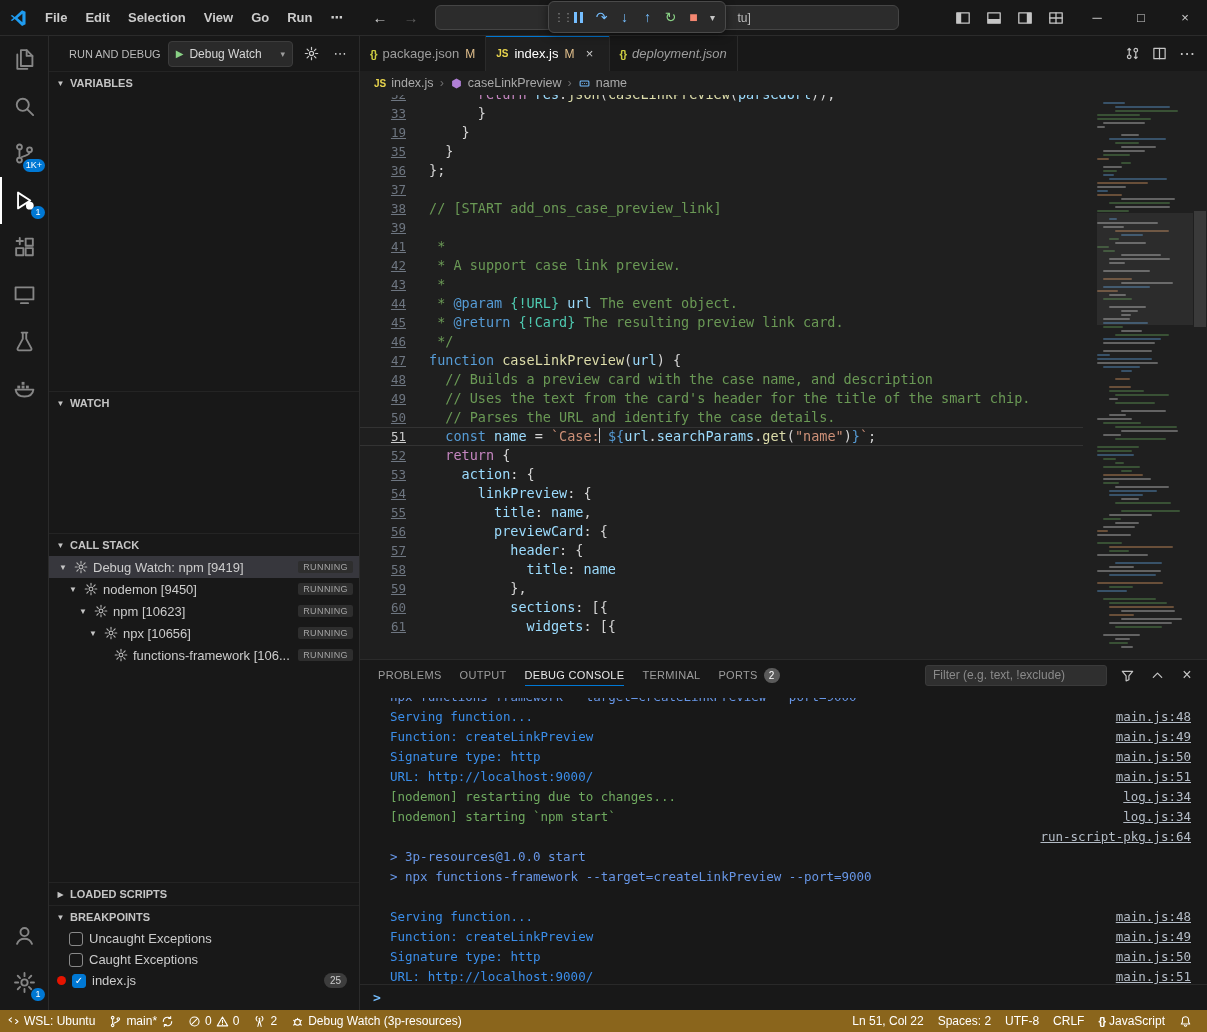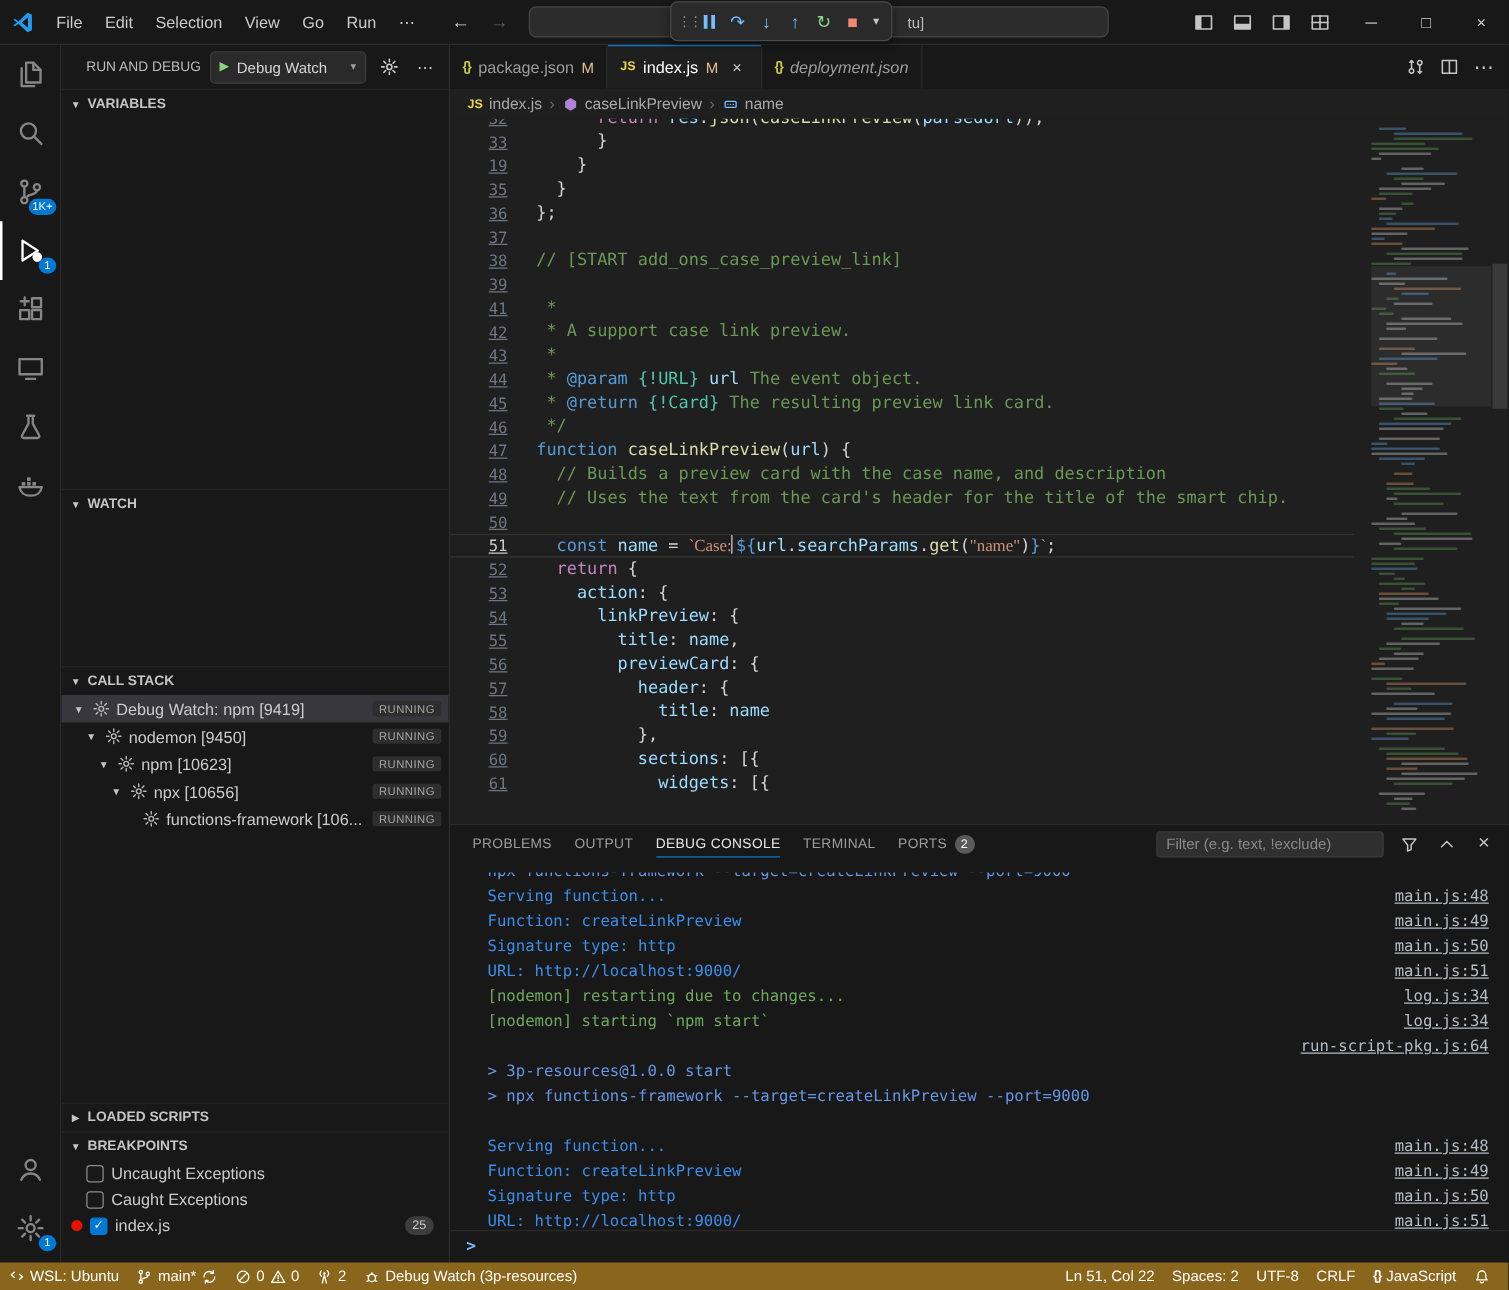--- a/index.html
+++ b/index.html
@@ -2,21 +2,21 @@
 <html style="--accent: #0078d4; --status-bg: #8a651c; --run-green: #89d185; --stop-red: #f48771; --step-blue: #75beff; --mod: #e2c08d; --bp-red: #e51400; --con-blue: #3b8eea; --con-npm: #6796e6; --con-green: #6fa95f; --con-link: #b4bcc6; --tok-pl: #d4d4d4; --tok-kw: #569cd6; --tok-ct: #c586c0; --tok-fn: #dcdcaa; --tok-vr: #9cdcfe; --tok-st: #ce9178; --tok-cm: #6a9955; --tok-ty: #4ec9b0;"><head>
 <meta charset="utf-8">
 <style>
   html,body{margin:0;padding:0;background:#000;}
   body{width:1207px;height:1032px;overflow:hidden;font-family:"Liberation Sans","DejaVu Sans",sans-serif;-webkit-font-smoothing:antialiased;}
   .app{width:1207px;height:1032px;display:flex;flex-direction:column;background:#1f1f1f;overflow:hidden;}
 
   
   .titlebar{height:35px;flex:0 0 35px;display:flex;align-items:center;background:#181818;border-bottom:1px solid #2b2b2b;font-size:13px;color:#cccccc;}
   .logo{width:36px;display:flex;justify-content:center;align-items:center;}
-  .menus{display:flex;height:100%;align-items:center;}
+  .menus{display:flex;height:100%;align-items:center;font-weight:bold;}
   .menu-item{padding:0 9px;height:22px;display:flex;align-items:center;border-radius:5px;cursor:pointer;white-space:nowrap;}
   .nav{display:flex;gap:16px;margin:0 16px 0 20px;font-size:15px;color:#cfcfcf;}
   .nav .dim{color:#5f5f5f;}
   .cmd-center{position:relative;width:462px;height:23px;background:#2c2c2c;border:1px solid #454545;border-radius:6px;display:flex;align-items:center;}
   .cmd-tail{position:absolute;left:302px;font-size:12px;color:#bbbbbb;}
   .dbg-toolbar{position:absolute;left:112px;top:-5px;height:30px;background:#2a2a2a;border:1px solid #4a4a4a;border-radius:6px;box-shadow:0 2px 8px rgba(0,0,0,.5);display:flex;align-items:center;padding:0 5px;gap:1px;z-index:5;}
   .grip{color:#8a8a8a;font-size:11px;letter-spacing:-2px;width:13px;text-align:center;cursor:grab;}
   .dbg-btn{width:22px;height:24px;display:flex;align-items:center;justify-content:center;font-size:14px;border-radius:4px;cursor:pointer;}
   .dbg-blue{color:var(--step-blue);} .dbg-green{color:var(--run-green);} .dbg-red{color:var(--stop-red);}
   .pausebars{display:flex;gap:3px;} .pausebars i{width:3px;height:11px;background:var(--step-blue);}
@@ -80,21 +80,21 @@
   .crumb svg{width:13px;height:13px;}
   .crumb-sep{color:#6e6e6e;}
   .code-wrap{flex:0 0 564px;position:relative;overflow:hidden;background:#1f1f1f;}
   .code-scroll{position:absolute;top:-10px;left:0;right:124px;}
   .c-row{display:flex;height:19px;line-height:19px;font-family:"DejaVu Sans Mono",monospace;font-size:13.5px;white-space:pre;}
   .c-num{flex:0 0 46px;text-align:right;color:#6e7681;padding-right:23px;font-size:12.5px;cursor:pointer;text-decoration:underline;}
   .c-row.current{box-shadow:inset 0 1px 0 #333333,inset 0 -1px 0 #333333;}
   .c-row.current .c-num{color:#cccccc;}
   .caret{display:inline-block;width:1.5px;height:15px;background:#d0d0d0;vertical-align:-2px;margin:0 -0.75px;}
   .tk-pl{color:var(--tok-pl);} .tk-kw{color:var(--tok-kw);} .tk-ct{color:var(--tok-ct);}
-  .tk-fn{color:var(--tok-fn);} .tk-vr{color:var(--tok-vr);} .tk-st{color:var(--tok-st);font-family:Liberation Serif, serif;}
+  .tk-fn{color:var(--tok-fn);} .tk-vr{color:var(--tok-vr);} .tk-st{color:var(--tok-st);}
   .tk-cm{color:var(--tok-cm);} .tk-ty{color:var(--tok-ty);}
   .minimap{position:absolute;top:0;right:14px;width:96px;height:100%;padding-top:3px;box-sizing:border-box;}
   .mm-bar{height:2px;margin-bottom:2px;opacity:.55;border-radius:1px;}
   .mm-slider{position:absolute;left:0;right:0;top:118px;height:112px;background:rgba(200,200,200,.08);}
   .vscroll{position:absolute;top:0;right:0;width:14px;height:100%;}
   .vscroll .thumb{position:absolute;top:116px;left:1px;right:1px;height:116px;background:rgba(121,121,121,.3);}
 
   
   .panel{flex:1;display:flex;flex-direction:column;background:#181818;border-top:1px solid #2b2b2b;min-height:0;}
   .panel-bar{height:30px;flex:0 0 30px;display:flex;align-items:center;padding:0 10px 0 18px;}
@@ -493,21 +493,21 @@
             <div class="c-row"><span class="c-num">39</span><span class="c-txt"></span></div>
             <div class="c-row"><span class="c-num">41</span><span class="c-txt"><span class="tk-cm"> *</span></span></div>
             <div class="c-row"><span class="c-num">42</span><span class="c-txt"><span class="tk-cm"> * A support case link preview.</span></span></div>
             <div class="c-row"><span class="c-num">43</span><span class="c-txt"><span class="tk-cm"> *</span></span></div>
             <div class="c-row"><span class="c-num">44</span><span class="c-txt"><span class="tk-cm"> * </span><span class="tk-kw">@param</span><span class="tk-cm"> </span><span class="tk-ty">{!URL}</span><span class="tk-pl"> </span><span class="tk-vr">url</span><span class="tk-cm"> The event object.</span></span></div>
             <div class="c-row"><span class="c-num">45</span><span class="c-txt"><span class="tk-cm"> * </span><span class="tk-kw">@return</span><span class="tk-cm"> </span><span class="tk-ty">{!Card}</span><span class="tk-cm"> The resulting preview link card.</span></span></div>
             <div class="c-row"><span class="c-num">46</span><span class="c-txt"><span class="tk-cm"> */</span></span></div>
             <div class="c-row"><span class="c-num">47</span><span class="c-txt"><span class="tk-kw">function</span><span class="tk-pl"> </span><span class="tk-fn">caseLinkPreview</span><span class="tk-pl">(</span><span class="tk-vr">url</span><span class="tk-pl">) {</span></span></div>
             <div class="c-row"><span class="c-num">48</span><span class="c-txt"><span class="tk-pl">  </span><span class="tk-cm">// Builds a preview card with the case name, and description</span></span></div>
             <div class="c-row"><span class="c-num">49</span><span class="c-txt"><span class="tk-pl">  </span><span class="tk-cm">// Uses the text from the card's header for the title of the smart chip.</span></span></div>
-            <div class="c-row"><span class="c-num">50</span><span class="c-txt"><span class="tk-pl">  </span></span></div>
+            <div class="c-row"><span class="c-num">50</span><span class="c-txt"><span class="tk-pl">  </span><span class="tk-cm">// Parses the URL and identify the case details.</span></span></div>
             <div class="c-row current"><span class="c-num">51</span><span class="c-txt"><span class="tk-pl">  </span><span class="tk-kw">const</span><span class="tk-pl"> </span><span class="tk-vr">name</span><span class="tk-pl"> = </span><span class="tk-st">`Case:</span><span class="caret"></span><span class="tk-st"> </span><span class="tk-kw">${</span><span class="tk-vr">url</span><span class="tk-pl">.</span><span class="tk-vr">searchParams</span><span class="tk-pl">.</span><span class="tk-fn">get</span><span class="tk-pl">(</span><span class="tk-st">"name"</span><span class="tk-pl">)</span><span class="tk-kw">}</span><span class="tk-st">`</span><span class="tk-pl">;</span></span></div>
             <div class="c-row"><span class="c-num">52</span><span class="c-txt"><span class="tk-pl">  </span><span class="tk-ct">return</span><span class="tk-pl"> {</span></span></div>
             <div class="c-row"><span class="c-num">53</span><span class="c-txt"><span class="tk-pl">    </span><span class="tk-vr">action</span><span class="tk-pl">: {</span></span></div>
             <div class="c-row"><span class="c-num">54</span><span class="c-txt"><span class="tk-pl">      </span><span class="tk-vr">linkPreview</span><span class="tk-pl">: {</span></span></div>
             <div class="c-row"><span class="c-num">55</span><span class="c-txt"><span class="tk-pl">        </span><span class="tk-vr">title</span><span class="tk-pl">: </span><span class="tk-vr">name</span><span class="tk-pl">,</span></span></div>
             <div class="c-row"><span class="c-num">56</span><span class="c-txt"><span class="tk-pl">        </span><span class="tk-vr">previewCard</span><span class="tk-pl">: {</span></span></div>
             <div class="c-row"><span class="c-num">57</span><span class="c-txt"><span class="tk-pl">          </span><span class="tk-vr">header</span><span class="tk-pl">: {</span></span></div>
             <div class="c-row"><span class="c-num">58</span><span class="c-txt"><span class="tk-pl">            </span><span class="tk-vr">title</span><span class="tk-pl">: </span><span class="tk-vr">name</span></span></div>
             <div class="c-row"><span class="c-num">59</span><span class="c-txt"><span class="tk-pl">          </span><span class="tk-pl">},</span></span></div>
             <div class="c-row"><span class="c-num">60</span><span class="c-txt"><span class="tk-pl">          </span><span class="tk-vr">sections</span><span class="tk-pl">: [{</span></span></div>

